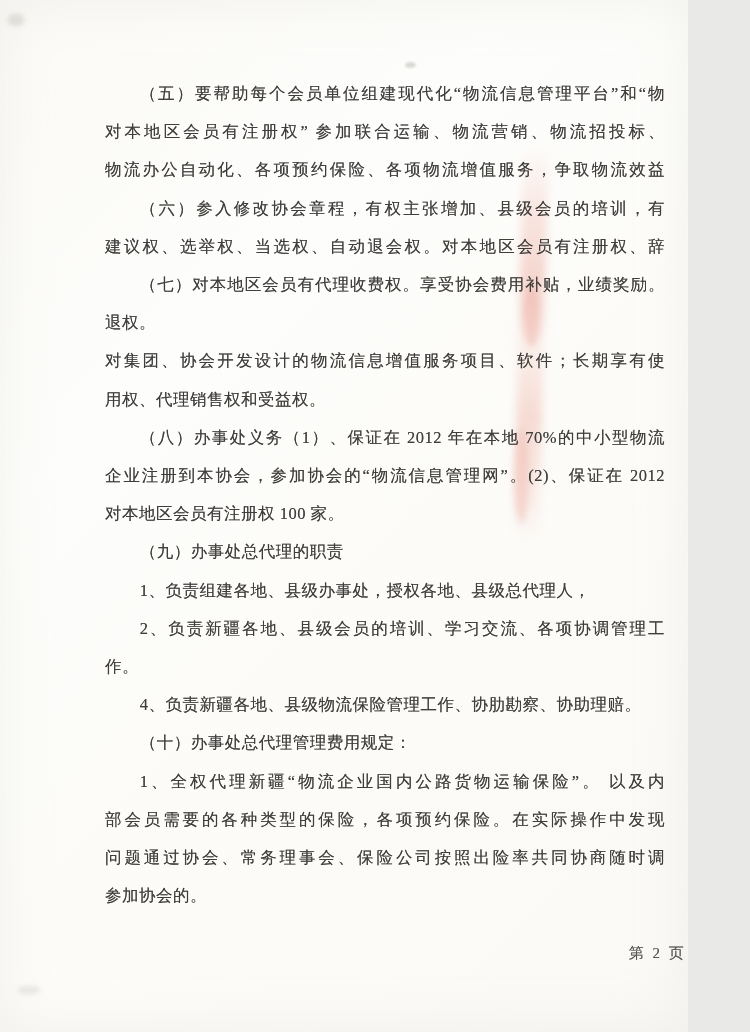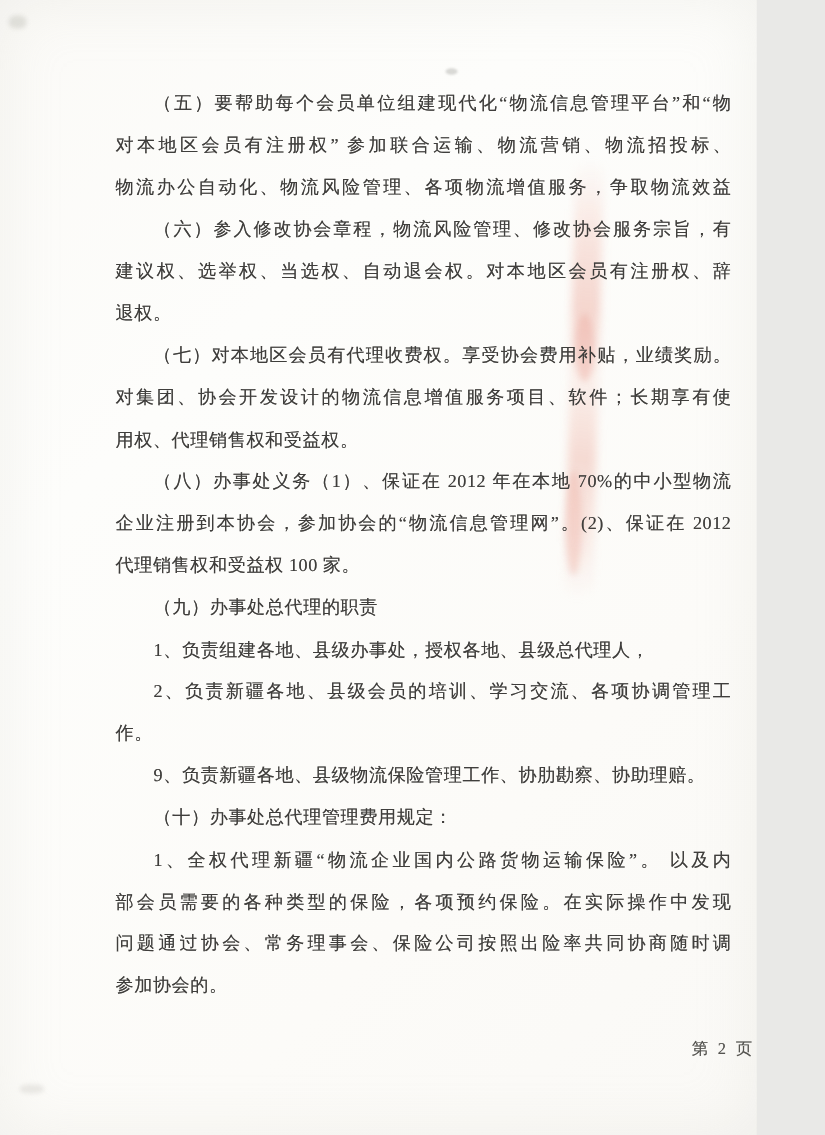--- a/index.html
+++ b/index.html
@@ -91,35 +91,35 @@
   <div class="artifact corner-mark"></div>
   <div class="artifact speck-top"></div>
   <div class="artifact stain-main"></div>
   <div class="artifact stain-blob-upper"></div>
   <div class="artifact stain-blob-lower"></div>
   <div class="artifact bottom-mark"></div>
 
   <div class="textblock">
       <div class="line indent fill">（五）要帮助每个会员单位组建现代化“物流信息管理平台”和“物</div>
       <div class="line fill">对本地区会员有注册权” 参加联合运输、物流营销、物流招投标、</div>
-      <div class="line fill">物流办公自动化、物流风险管理、各项物流增值服务，争取物流效益</div>
-      <div class="line indent fill">（六）参入修改协会章程，物流风险管理、修改协会服务宗旨，有</div>
+      <div class="line fill">物流办公自动化、各项预约保险、各项物流增值服务，争取物流效益</div>
+      <div class="line indent fill">（六）参入修改协会章程，有权主张增加、县级会员的培训，有</div>
       <div class="line fill">建议权、选举权、当选权、自动退会权。对本地区会员有注册权、辞</div>
+      <div class="line indent fill">（七）对本地区会员有代理收费权。享受协会费用补贴，业绩奖励。</div>
       <div class="line">退权。</div>
-      <div class="line indent fill">（七）对本地区会员有代理收费权。享受协会费用补贴，业绩奖励。</div>
       <div class="line fill">对集团、协会开发设计的物流信息增值服务项目、软件；长期享有使</div>
       <div class="line">用权、代理销售权和受益权。</div>
       <div class="line indent fill">（八）办事处义务（1）、保证在 2012 年在本地 70%的中小型物流</div>
       <div class="line fill">企业注册到本协会，参加协会的“物流信息管理网”。(2)、保证在 2012</div>
-      <div class="line">代理销售权和受益权 100 家。</div>
+      <div class="line">对本地区会员有注册权 100 家。</div>
       <div class="line indent">（九）办事处总代理的职责</div>
       <div class="line indent">1、负责组建各地、县级办事处，授权各地、县级总代理人，</div>
       <div class="line indent fill">2、负责新疆各地、县级会员的培训、学习交流、各项协调管理工</div>
       <div class="line">作。</div>
-      <div class="line indent">9、负责新疆各地、县级物流保险管理工作、协肋勘察、协助理赔。</div>
+      <div class="line indent">4、负责新疆各地、县级物流保险管理工作、协肋勘察、协助理赔。</div>
       <div class="line indent">（十）办事处总代理管理费用规定：</div>
       <div class="line indent fill">1、全权代理新疆“物流企业国内公路货物运输保险”。 以及内</div>
       <div class="line fill">部会员需要的各种类型的保险，各项预约保险。在实际操作中发现</div>
       <div class="line fill">问题通过协会、常务理事会、保险公司按照出险率共同协商随时调</div>
       <div class="line">参加协会的。</div>
     </div>
 
   <div class="footer">第 2 页 共 4 页</div>
 </div>
 

